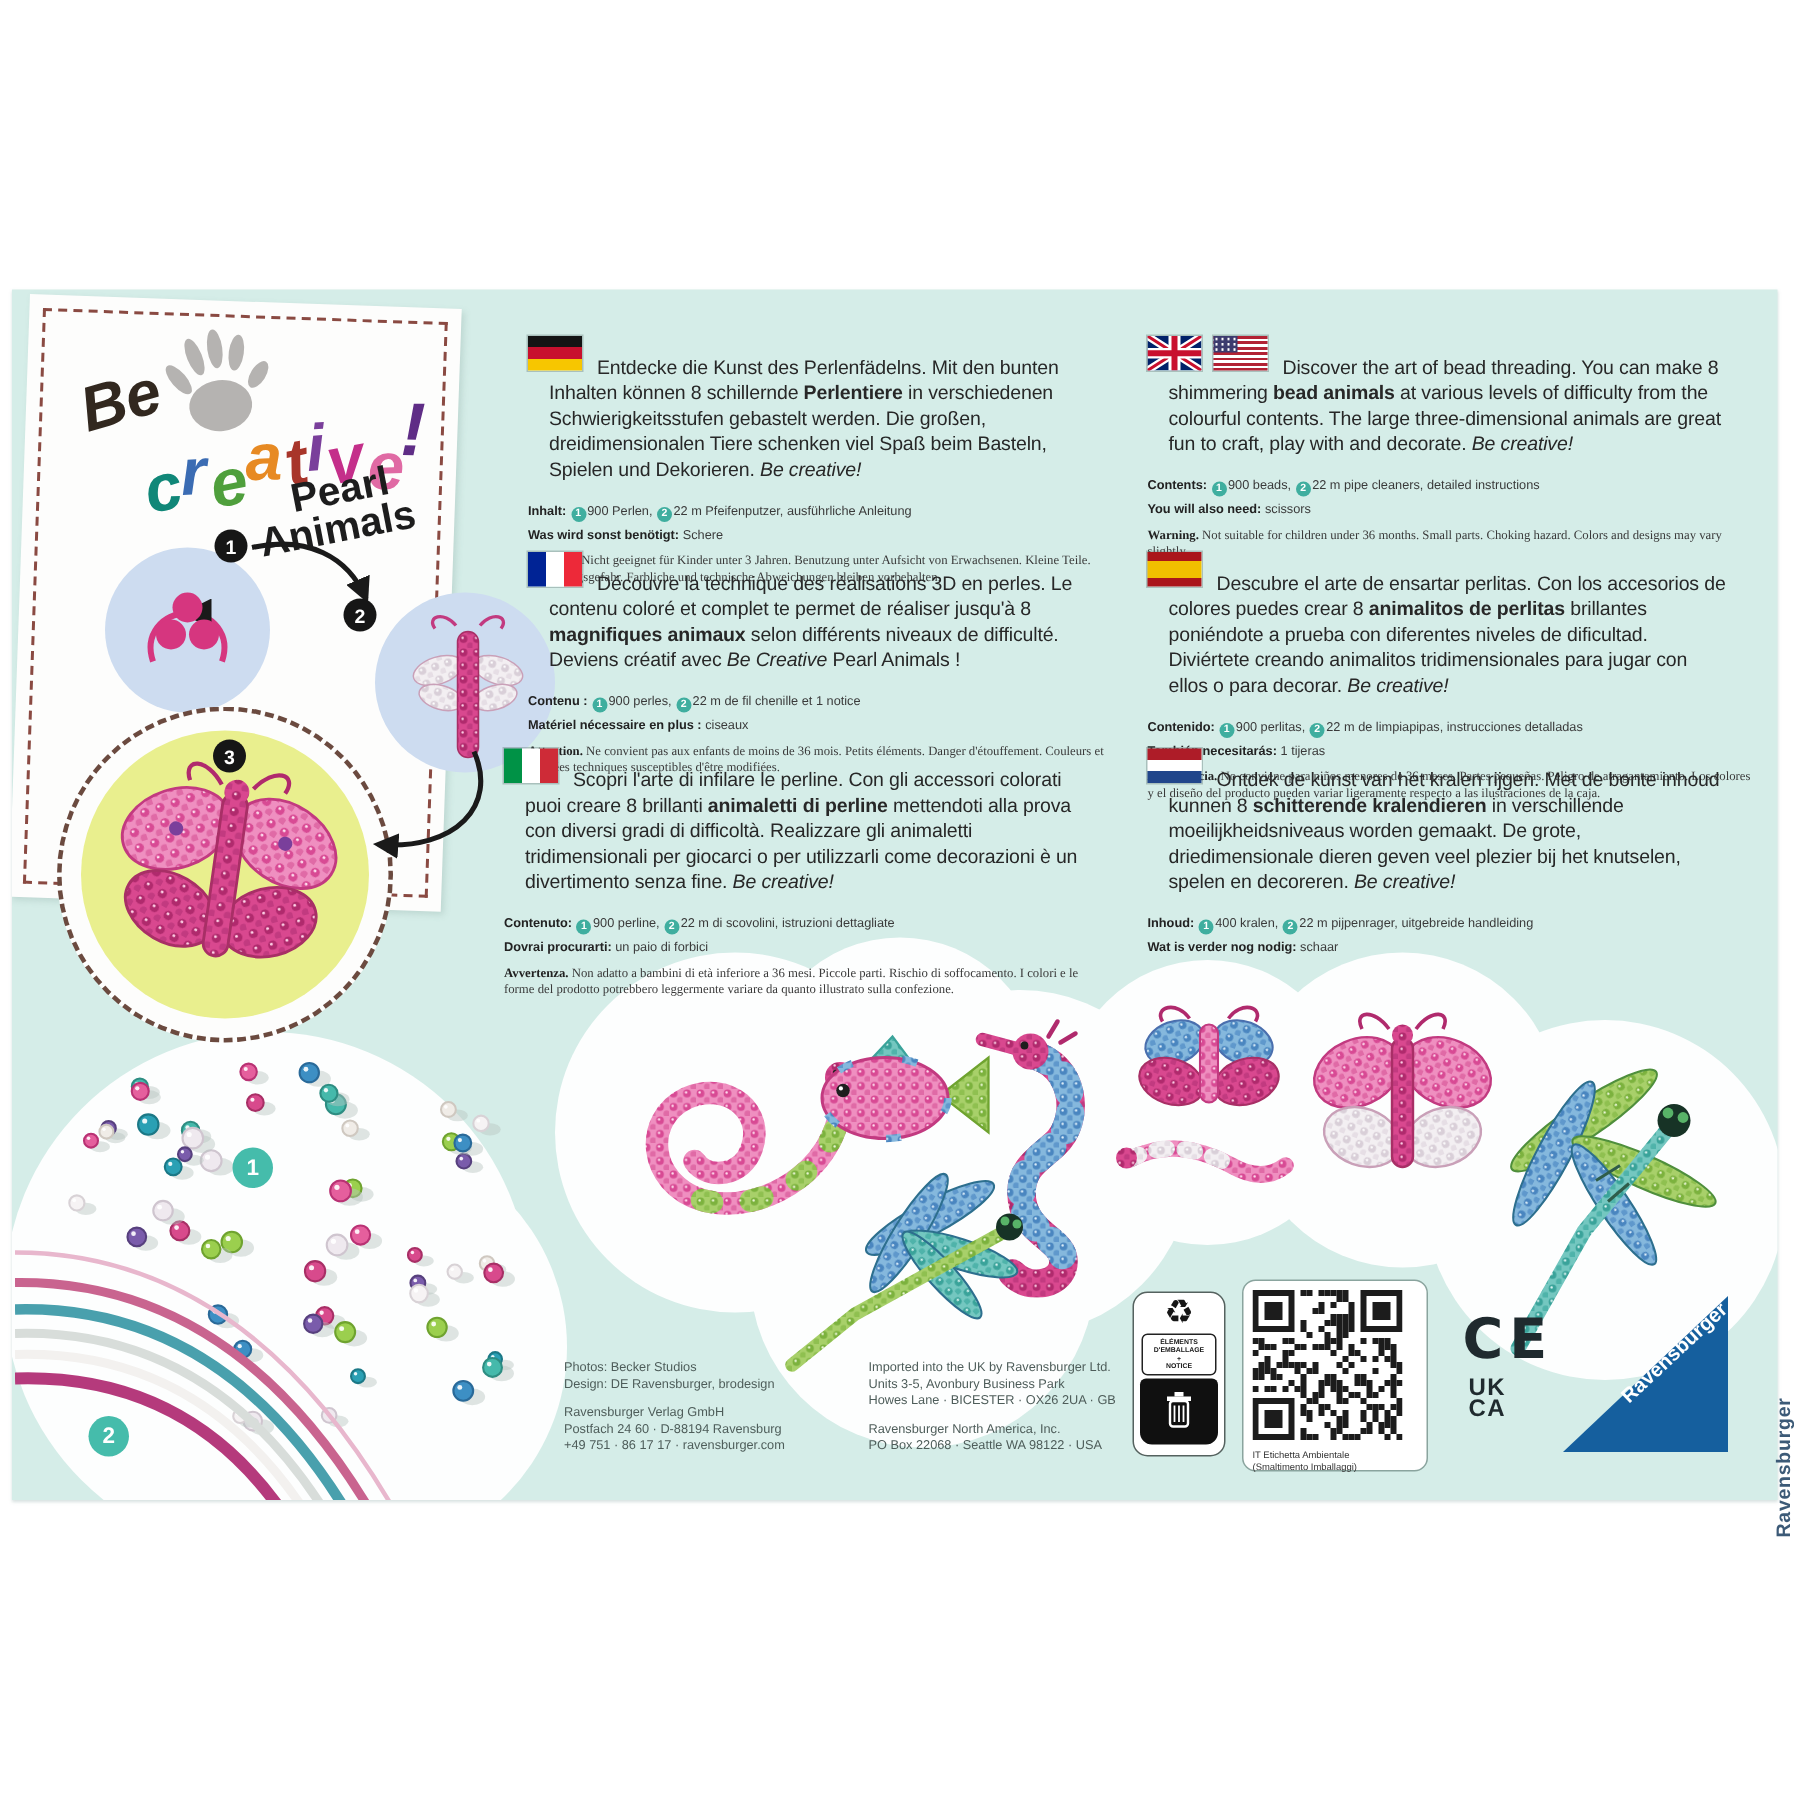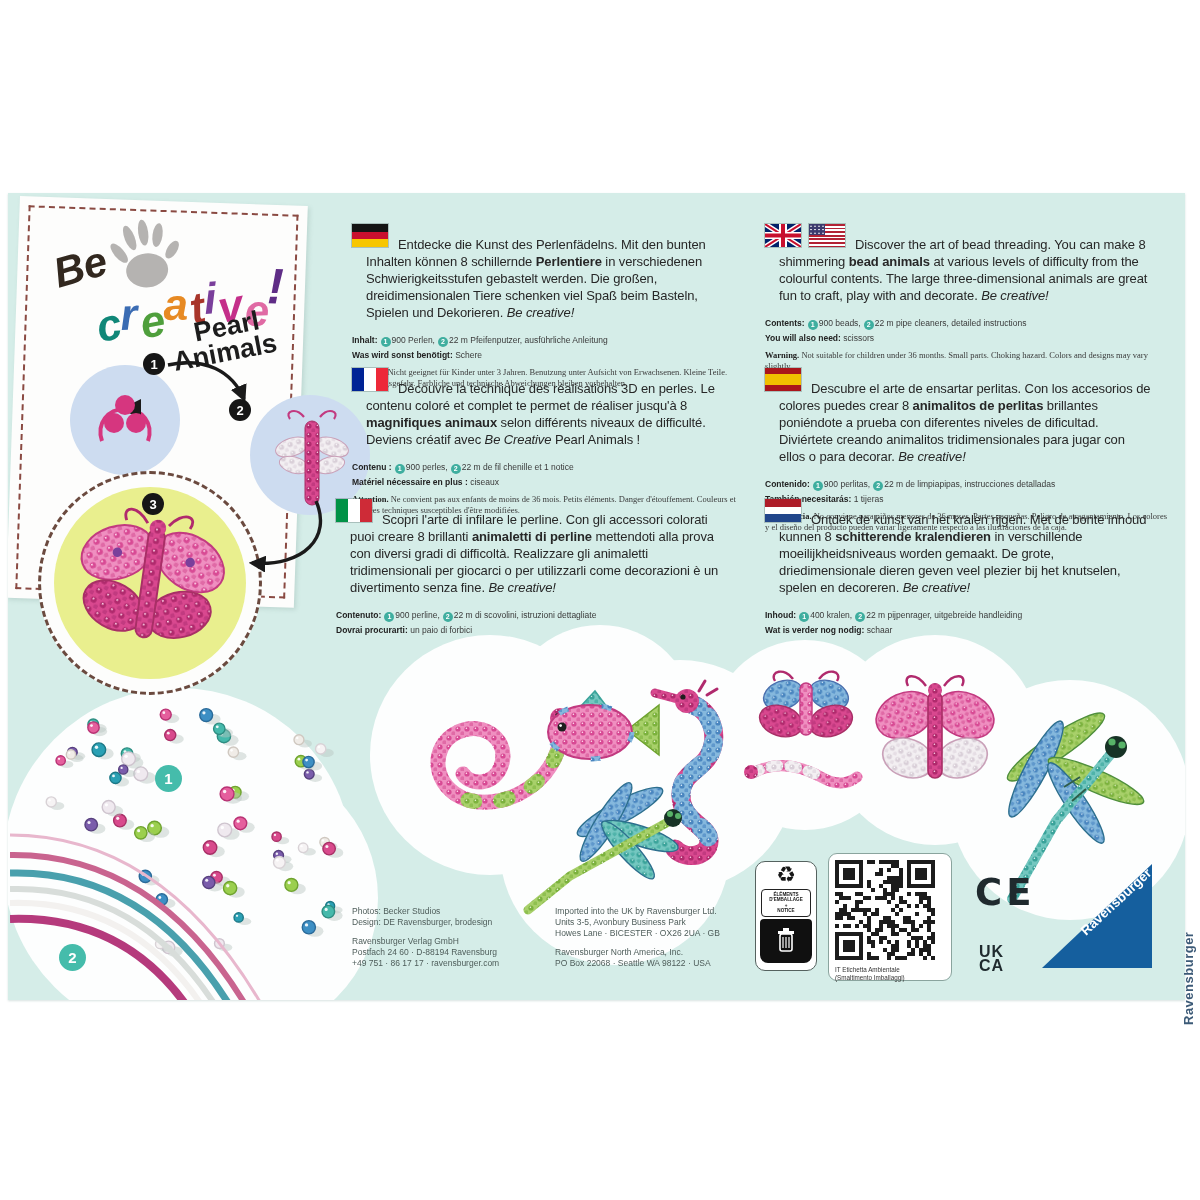--- a/index.html
+++ b/index.html
@@ -47,21 +47,21 @@
   .meta{clear:none;font-size:8.5px;line-height:11px;color:#3a3a3a;margin-top:3px;}
   .meta .m-label{font-weight:bold;color:#222;}
   .dot-badge{display:inline-flex;width:10px;height:10px;border-radius:50%;background:#3fae9f;color:#fff;font-size:7px;font-weight:bold;align-items:center;justify-content:center;vertical-align:-1px;margin:0 1px 0 3px;}
   .meta.warn{margin-top:6px;font-family:Liberation Serif, serif;}
   
   .cloud{border-radius:50%;background:#fdfefe;}
   
   .tealnum{border-radius:50%;background:#45bcab;color:#fff;font-weight:bold;display:flex;align-items:center;justify-content:center;z-index:5;}
   
   .credits{font-size:8.5px;line-height:11px;color:#4e5d5a;}
-  .credits .grp{margin-bottom:8px;}
+  .credits .grp{margin-bottom:8px;margin-left:24px;}
   
   #triman{width:62px;height:110px;background:#fff;border:1.5px solid #55625f;border-radius:10px;box-sizing:border-box;text-align:center;overflow:hidden;}
   #triman .tri-sym{font-size:22px;line-height:26px;color:#161616;}
   #triman .tri-box{margin:1px 5px;border:1px solid #222;border-radius:4px;font-size:4.6px;line-height:5.4px;font-weight:bold;color:#161616;padding:2px 0;}
   #triman .tri-bin{margin:2px 4px 0;height:44px;background:#101010;border-radius:4px 4px 8px 8px;display:flex;align-items:center;justify-content:center;}
   #qr-block{width:124px;height:128px;background:#fff;border:1.5px solid #8aa49e;border-radius:9px;box-sizing:border-box;padding:6px 6px 2px;}
   #qr-cap{font-size:6.3px;line-height:7.5px;color:#333;text-align:left;margin-top:2px;}
   #ce-mark{font-size:37px;font-weight:bold;color:#1f2a2e;letter-spacing:4px;font-family:"DejaVu Sans",sans-serif;}
   #ukca-mark{font-size:16px;line-height:14px;font-weight:bold;color:#1f2a2e;letter-spacing:1px;}
   
@@ -306,20 +306,21 @@
     <div class="meta warn"><span class="m-label">Advertencia.</span> <span>No conviene para niños menores de 36 meses. Partes pequeñas. Peligro de atragantamiento. Los colores y el diseño del producto pueden variar ligeramente respecto a las ilustraciones de la caja.</span></div>
   </section>
 
   <section class="sec abs z4" style="left:328px;top:304px">
     <span class="flags"><span class="flag flag-it"></span></span>
     <p class="body"><span>Scopri l'arte di infilare le perline. Con gli accessori colorati puoi creare 8 brillanti </span><span class="b">animaletti di perline</span><span> mettendoti alla prova con diversi gradi di difficoltà. Realizzare gli animaletti tridimensionali per giocarci o per utilizzarli come decorazioni è un divertimento senza fine. </span><span class="i">Be creative!</span></p>
     <div class="meta">
       <span class="m-label">Contenuto:</span><span class="dot-badge">1</span><span>900 perline,</span><span class="dot-badge">2</span><span>22 m di scovolini, istruzioni dettagliate</span>
     </div>
     <div class="meta"><span class="m-label">Dovrai procurarti:</span> <span>un paio di forbici</span></div>
+    <div class="meta warn"><span class="m-label">Avvertenza.</span> <span>Non adatto a bambini di età inferiore a 36 mesi. Piccole parti. Rischio di soffocamento. I colori e le forme del prodotto potrebbero leggermente variare da quanto illustrato sulla confezione.</span></div>
   </section>
 
   <section class="sec abs z4" style="left:757px;top:304px;width:402px">
     <span class="flags"><span class="flag flag-nl"></span></span>
     <p class="body"><span>Ontdek de kunst van het kralen rijgen. Met de bonte inhoud kunnen 8 </span><span class="b">schitterende kralendieren</span><span> in verschillende moeilijkheidsniveaus worden gemaakt. De grote, driedimensionale dieren geven veel plezier bij het knutselen, spelen en decoreren. </span><span class="i">Be creative!</span></p>
     <div class="meta">
       <span class="m-label">Inhoud:</span><span class="dot-badge">1</span><span>400 kralen,</span><span class="dot-badge">2</span><span>22 m pijpenrager, uitgebreide handleiding</span>
     </div>
     <div class="meta"><span class="m-label">Wat is verder nog nodig:</span> <span>schaar</span></div>
   </section>
@@ -738,21 +739,21 @@
         <rect x="0" y="72" width="28" height="28" fill="#1c1c1c"></rect>
         <rect x="4" y="76" width="20" height="20" fill="#fff"></rect>
         <rect x="8" y="80" width="12" height="12" fill="#1c1c1c"></rect>
       </svg>
     <div id="qr-cap">
       <div>IT Etichetta Ambientale</div>
       <div>(Smaltimento Imballaggi)</div>
     </div>
   </div>
   <div id="ce-mark" class="abs z4" style="left:967px;top:678px">CE</div>
-  <div id="ukca-mark" class="abs z4" style="left:971px;top:752px">
+  <div id="ukca-mark" class="abs z4" style="left:971px;top:726px">
     <div>UK</div>
     <div>CA</div>
   </div>
 
   <svg class="abs z4" style="left:1034px;top:671px" width="110" height="104" viewBox="0 0 110 104">
     <polygon points="110,0 110,104 0,104" fill="#155f9e"></polygon>
     <text x="44" y="72" transform="rotate(-43 44 72)" fill="#ffffff" font-size="13.5" font-weight="bold" font-family="Liberation Sans, sans-serif">Ravensburger</text>
   </svg>
 </div>
 

